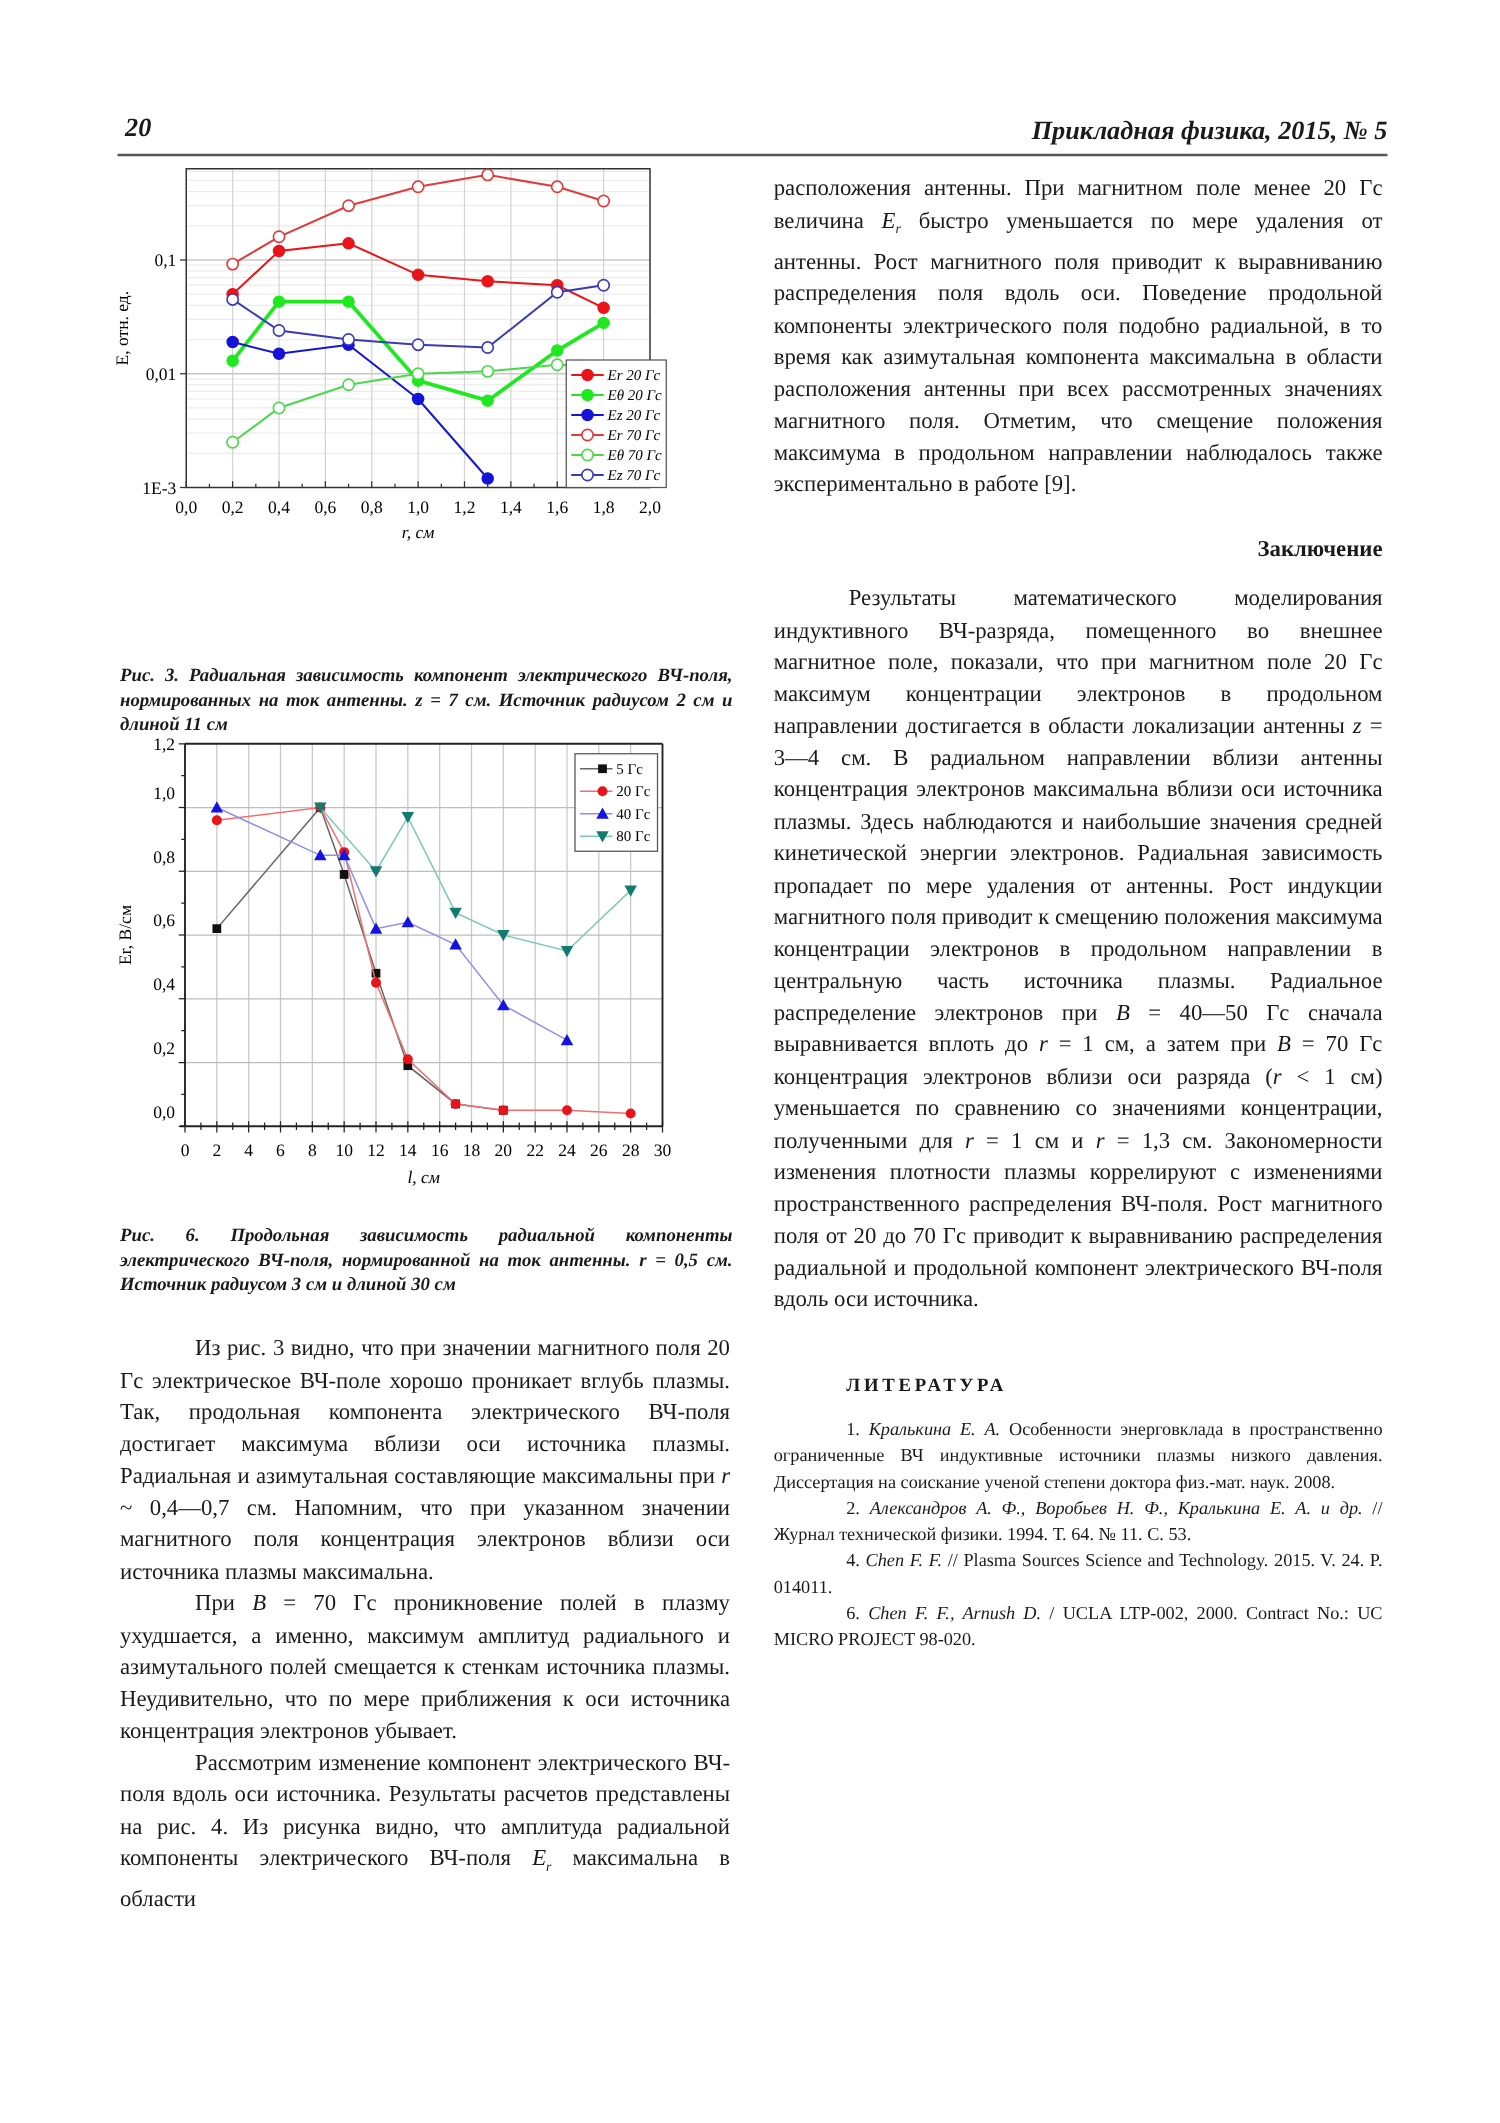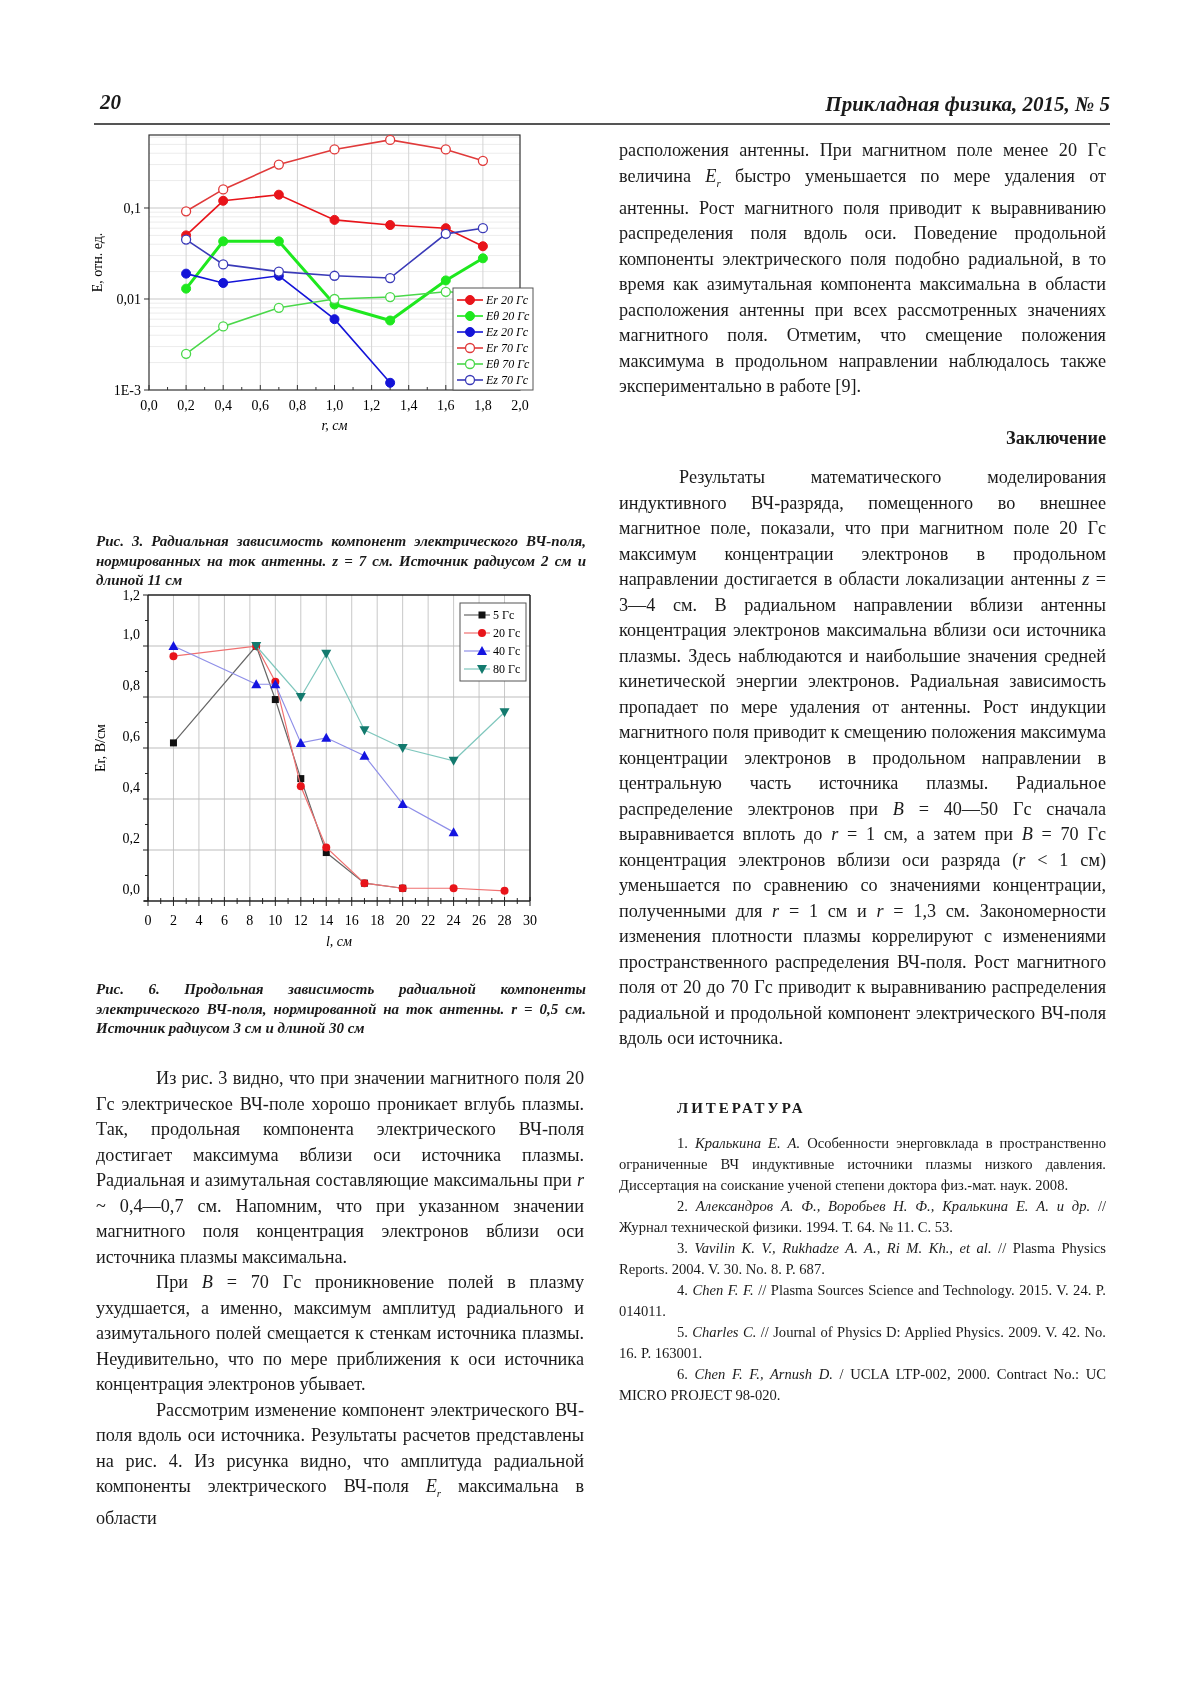--- a/index.html
+++ b/index.html
@@ -325,18 +325,16 @@
       <p>расположения антенны. При магнитном поле менее 20 Гс величина <i>E<sub style="font-size: 11px;">r</sub></i> быстро уменьшается по мере удаления от антенны. Рост магнитного поля приводит к выравниванию распределения поля вдоль оси. Поведение продольной компоненты электрического поля подобно радиальной, в то время как азимутальная компонента максимальна в области расположения антенны при всех рассмотренных значениях магнитного поля. Отметим, что смещение положения максимума в продольном направлении наблюдалось также экспериментально в работе [9].</p>
     </div>
   <div class="sec-title" style="margin-top:26px;margin-bottom:14px;">Заключение</div>
   <div id="conclusion-text">
       <p class="ind">Результаты математического моделирования индуктивного ВЧ-разряда, помещенного во внешнее магнитное поле, показали, что при магнитном поле 20 Гс максимум концентрации электронов в продольном направлении достигается в области локализации антенны <i>z</i> = 3—4 см. В радиальном направлении вблизи антенны концентрация электронов максимальна вблизи оси источника плазмы. Здесь наблюдаются и наибольшие значения средней кинетической энергии электронов. Радиальная зависимость пропадает по мере удаления от антенны. Рост индукции магнитного поля приводит к смещению положения максимума концентрации электронов в продольном направлении в центральную часть источника плазмы. Радиальное распределение электронов при <i>B</i> = 40—50 Гс сначала выравнивается вплоть до <i>r</i> = 1 см, а затем при <i>B</i> = 70 Гс концентрация электронов вблизи оси разряда (<i>r</i> &lt; 1 см) уменьшается по сравнению со значениями концентрации, полученными для <i>r</i> = 1 см и <i>r</i> = 1,3 см. Закономерности изменения плотности плазмы коррелируют с изменениями пространственного распределения ВЧ-поля. Рост магнитного поля от 20 до 70 Гс приводит к выравниванию распределения радиальной и продольной компонент электрического ВЧ-поля вдоль оси источника.</p>
     </div>
   <div class="lit-title" style="margin-top:44px;margin-bottom:12px;">ЛИТЕРАТУРА</div>
   <div id="refs">
       <div class="ref"><span style="padding-left: 58px;">1. </span><i>Кралькина Е. А.</i> Особенности энерговклада в пространственно ограниченные ВЧ индуктивные источники плазмы низкого давления. Диссертация на соискание ученой степени доктора физ.-мат. наук. 2008.</div>
       <div class="ref"><span style="padding-left: 58px;">2. </span><i>Александров А. Ф., Воробьев Н. Ф., Кралькина Е. А. и др.</i> // Журнал технической физики. 1994. Т. 64. № 11. С. 53.</div>
-      <div class="ref"><span style="padding-left: 58px;">3. </span><i>Vavilin K. V., Rukhadze A. A., Ri M. Kh., et al.</i> // Plasma Physics Reports. 2004. V. 30. No. 8. P. 687.</div>
       <div class="ref"><span style="padding-left: 58px;">4. </span><i>Chen F. F.</i> // Plasma Sources Science and Technology. 2015. V. 24. P. 014011.</div>
-      <div class="ref"><span style="padding-left: 58px;">5. </span><i>Charles C.</i> // Journal of Physics D: Applied Physics. 2009. V. 42. No. 16.  P. 163001.</div>
       <div class="ref"><span style="padding-left: 58px;">6. </span><i>Chen F. F., Arnush D.</i> / UCLA LTP-002, 2000. Contract No.: UC MICRO PROJECT 98-020.</div>
     </div>
 </div>
 
 </body></html>

